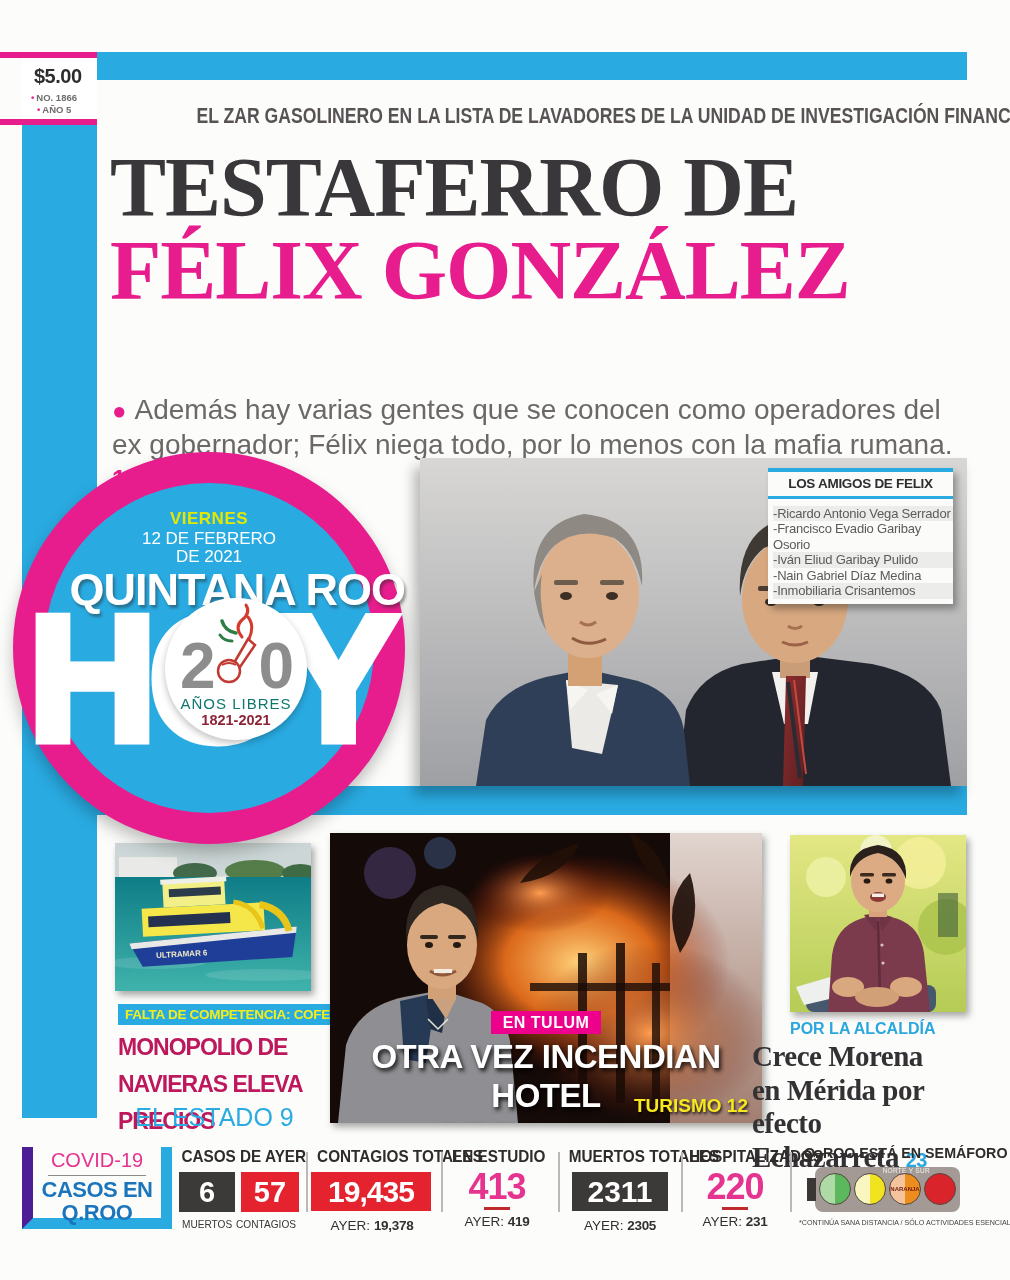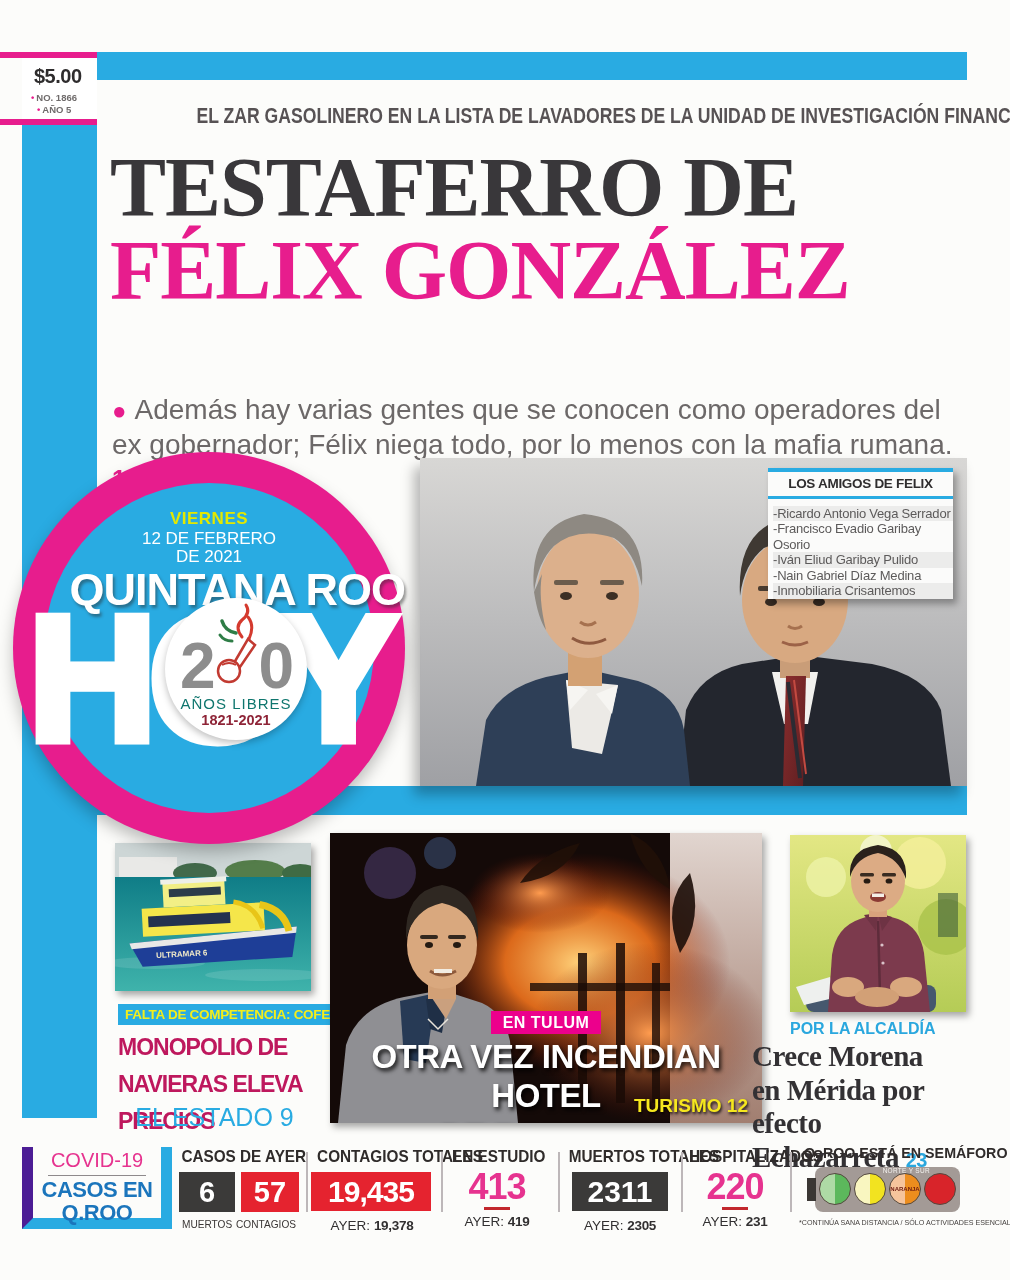--- a/index.html
+++ b/index.html
@@ -26,21 +26,21 @@
   .hl-line{font-size:84px;line-height:83px;white-space:nowrap;}
   .hl-pink{color:#e71d8d;}
   .hl-dark{color:#39373a;}
   .deck{left:112px;top:393px;width:852px;font-size:28px;line-height:34px;color:#6c6868;}
   .deck-bullet{color:#e71d8d;font-size:24px;margin-right:8px;}
   .deck-page{color:#e71d8d;font-weight:bold;font-size:25px;}
   
   .main-photo{left:420px;top:458px;width:547px;height:328px;overflow:hidden;z-index:3;
               box-shadow:-6px 9px 12px rgba(0,0,0,0.28);}
   
-  .amigos{left:768px;top:468px;width:185px;background:#fbfbfa;z-index:5;box-shadow:4px 5px 7px rgba(0,0,0,0.32);}
+  .amigos{left:768px;top:468px;width:185px;background:#fbfbfa;z-index:5;box-shadow:4px 5px 7px rgba(0,0,0,0.32);padding-bottom:5px;}
   .amigos-topline{height:4px;background:#29abe2;}
   .amigos-title{font-size:13.5px;font-weight:bold;color:#2f2d2e;text-align:center;line-height:15.5px;margin-top:4px;letter-spacing:-0.3px;}
   .amigos-underline{height:3px;background:#29abe2;margin-top:4px;}
   .amigos-list{margin-top:7px;font-size:13px;color:#5c5a5a;line-height:15.5px;padding-left:5px;letter-spacing:-0.2px;}
   .amigo-row:nth-child(odd){background:#ececeb;}
   
   .logo{left:13px;top:452px;width:392px;height:392px;z-index:6;}
   .logo-ring{position:absolute;inset:0;border-radius:50%;background:#e71d8d;box-shadow:0 8px 16px rgba(0,0,0,0.25);}
   .logo-inner{position:absolute;left:31px;top:31px;width:330px;height:330px;border-radius:50%;background:#29abe2;}
   .logo-day{position:absolute;top:57px;width:100%;text-align:center;color:#e3e800;font-weight:bold;font-size:17px;letter-spacing:0.5px;}

